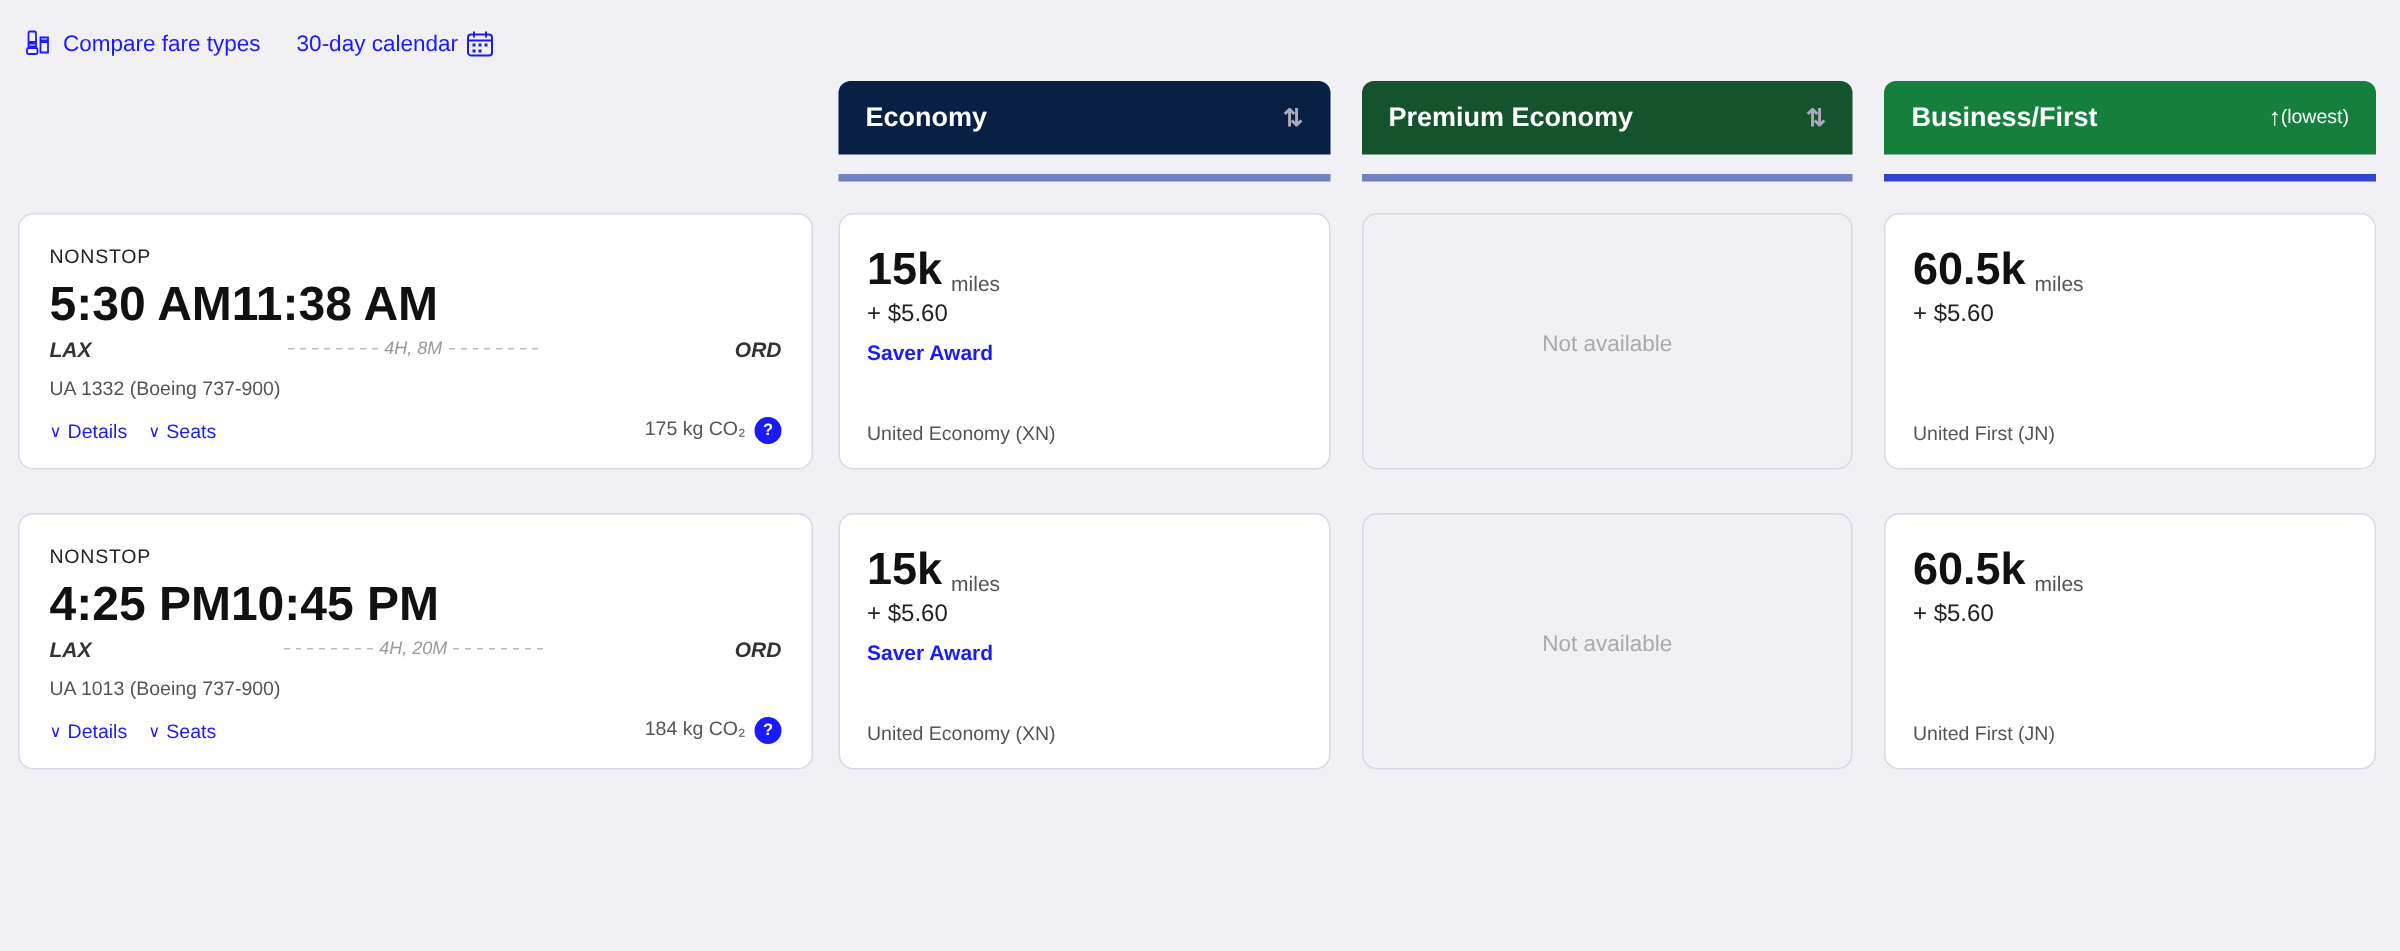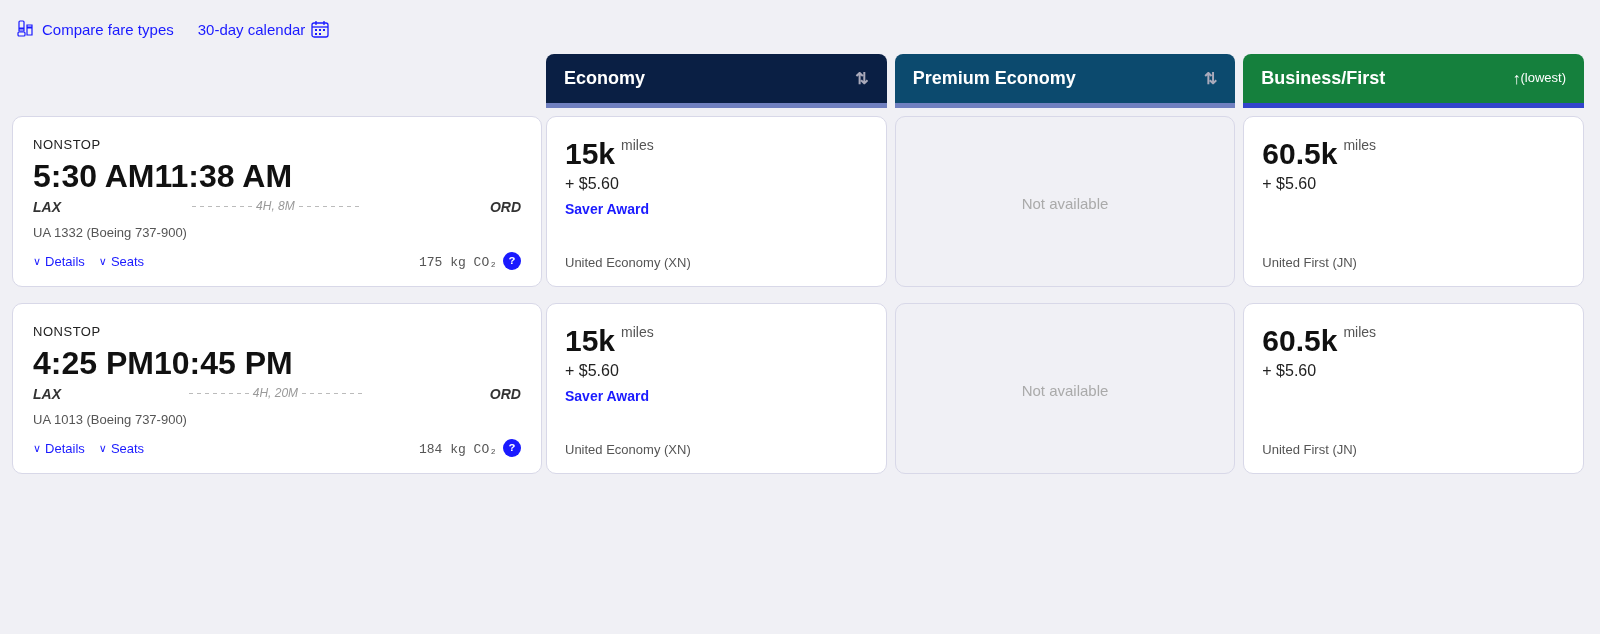--- a/index.html
+++ b/index.html
@@ -24,41 +24,41 @@
       color: #1a1aff;
       font-size: 15px;
       font-weight: 500;
       cursor: pointer;
       text-decoration: none;
     }
 
     .main-grid {
       display: grid;
       grid-template-columns: 530px 1fr 1fr 1fr;
-      gap: 0;
+      gap: 13px;
     }
 
     .col-header {
       display: flex;
       align-items: center;
       justify-content: space-between;
       padding: 14px 18px;
       color: #fff;
       font-size: 18px;
       font-weight: 600;
       border-radius: 8px 8px 0 0;
       margin: 0 4px;
     }
 
     .col-header-economy {
       background: #0a1f44;
     }
 
     .col-header-premium {
-      background: #0c4a6e;
+      background: #14532d;
     }
 
     .col-header-business {
       background: #15803d;
       align-items: flex-start;
     }
 
     .col-header-business .header-top-row {
       display: flex;
       align-items: center;
@@ -174,25 +174,24 @@
       font-weight: 500;
       cursor: pointer;
     }
 
     .chevron-icon {
       font-size: 11px;
     }
 
     .co2-info {
       display: flex;
-      align-items: flex-end;
+      align-items: flex-start;
       gap: 6px;
       font-size: 13px;
       color: #555;
-      font-family: Liberation Mono, monospace;
     }
 
     .co2-help {
       display: inline-flex;
       align-items: center;
       justify-content: center;
       width: 18px;
       height: 18px;
       border-radius: 50%;
       background: #1a1aff;
@@ -225,21 +224,21 @@
       justify-content: center;
     }
 
     .not-available-text {
       color: #aaa;
       font-size: 15px;
     }
 
     .miles-row {
       display: flex;
-      align-items: flex-start;
+      align-items: flex-end;
       gap: 6px;
       margin-bottom: 4px;
     }
 
     .miles-amount {
       font-size: 30px;
       font-weight: 700;
       color: #111;
     }
 

